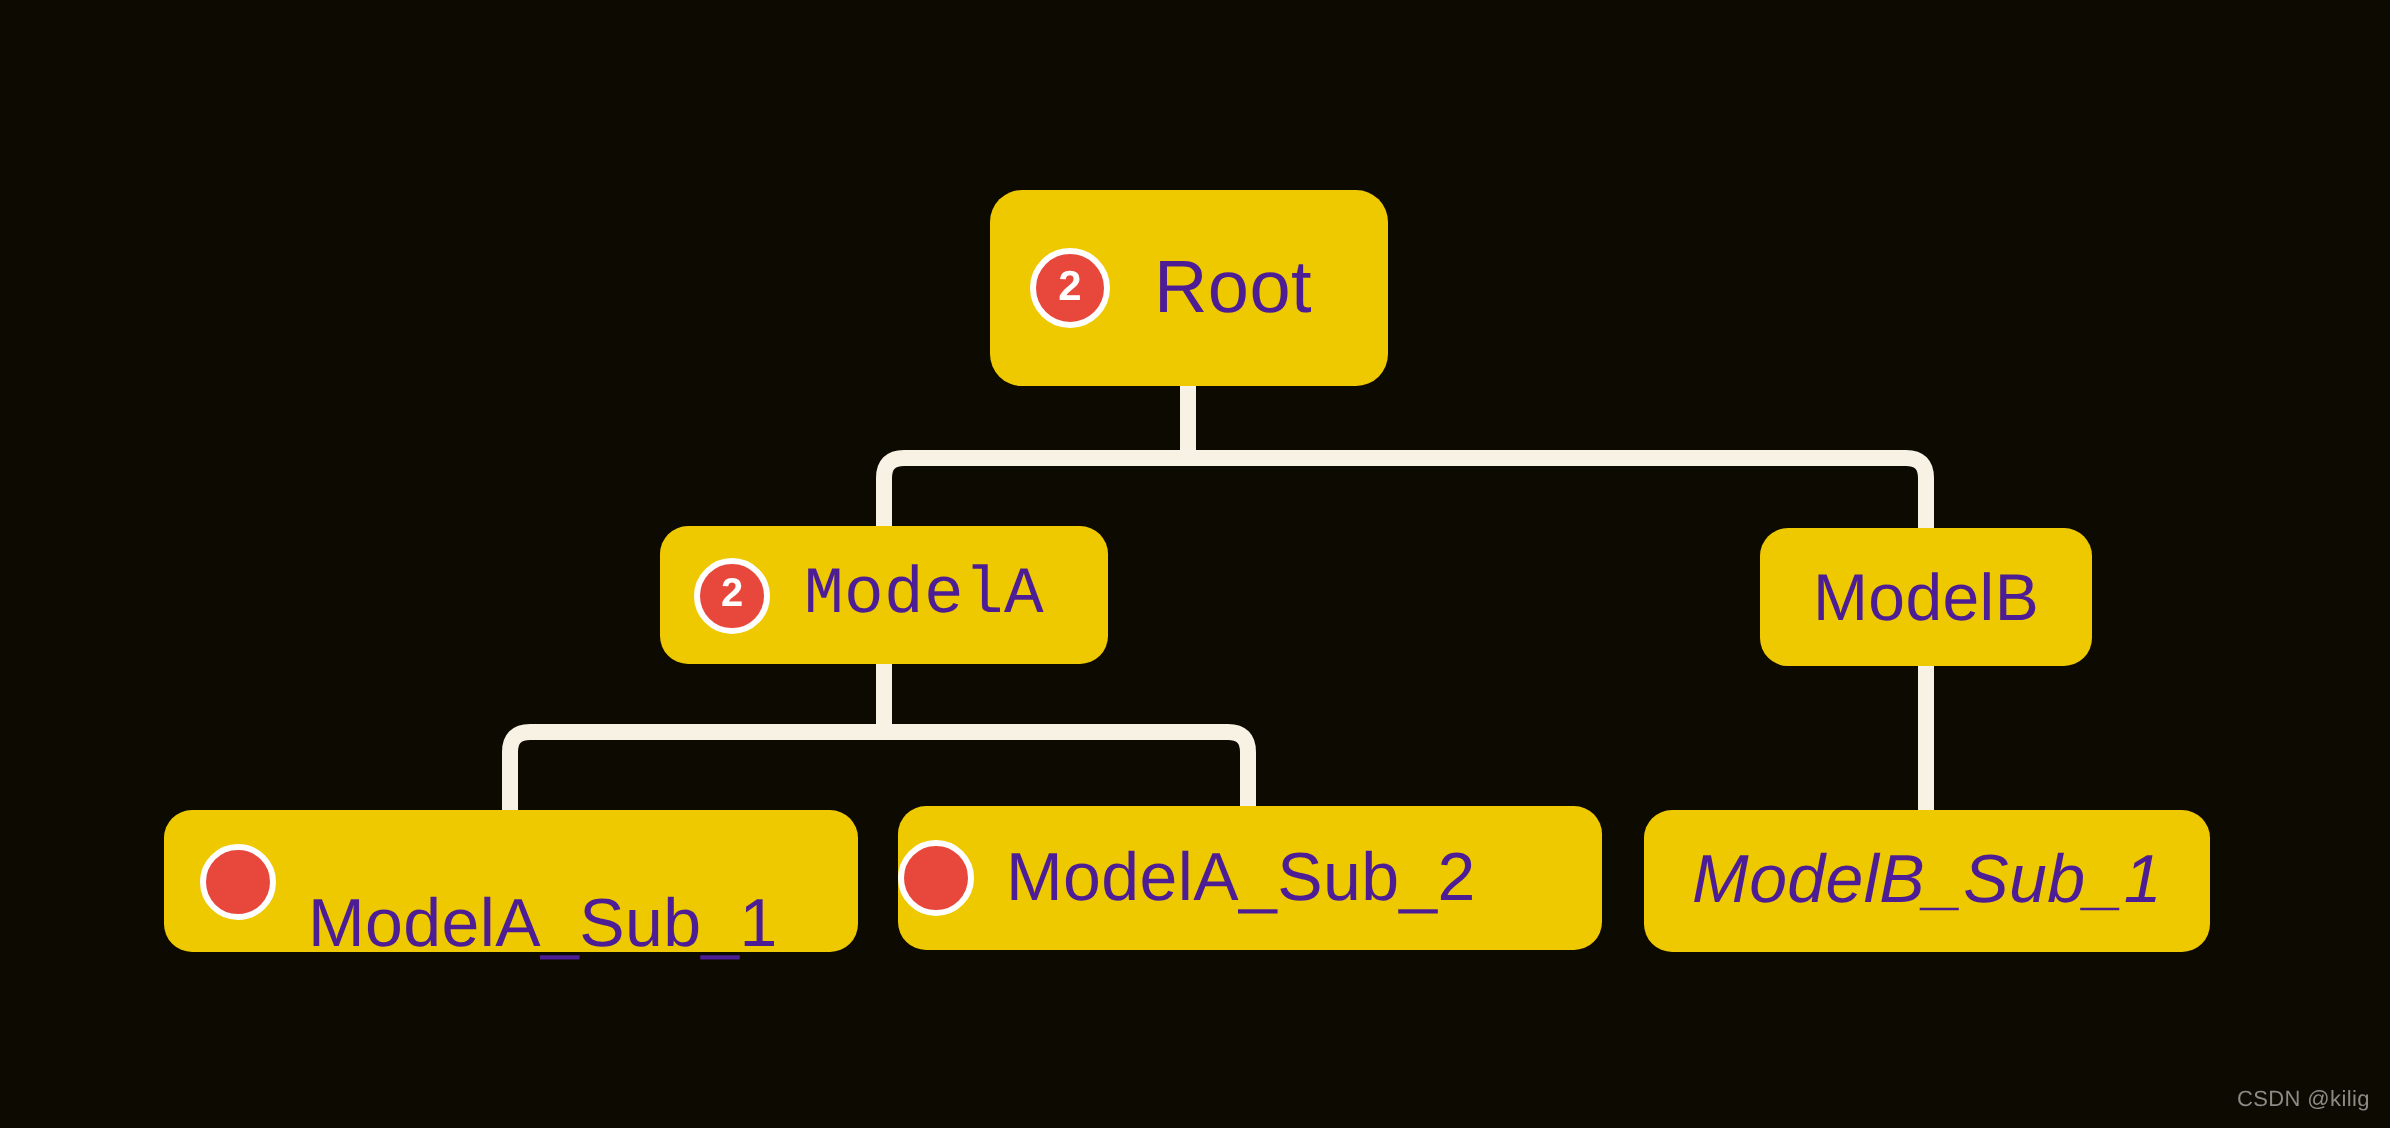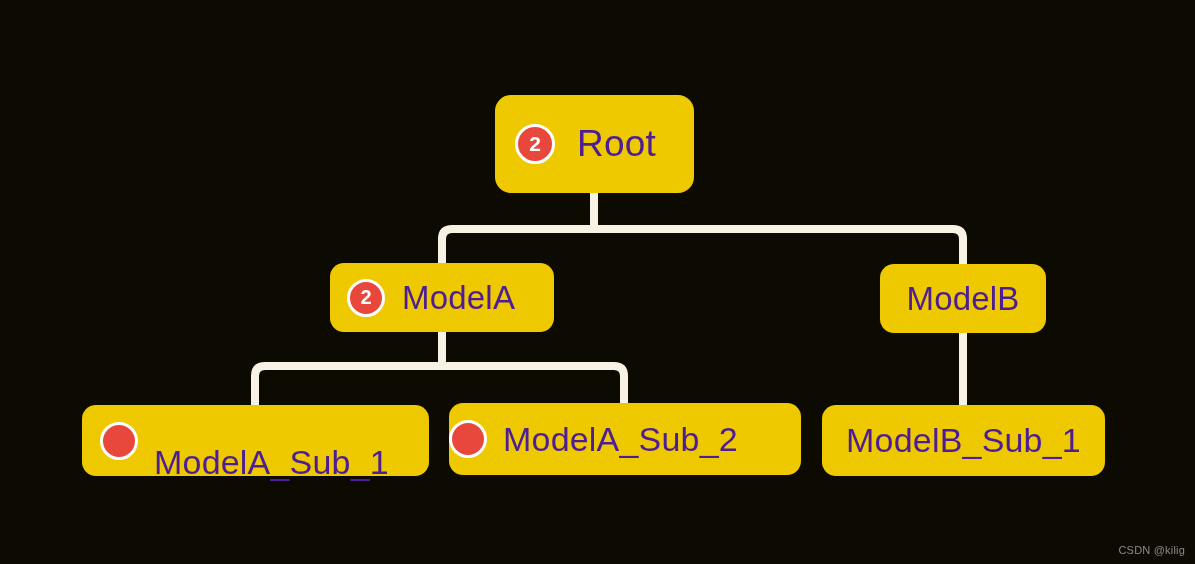--- a/index.html
+++ b/index.html
@@ -69,21 +69,21 @@
   #node-root .badge { width: 40px; height: 40px; font-size: 21px; margin-right: 22px; }
 
   
   #node-modela {
     left: 330px;
     top: 263px;
     width: 224px;
     height: 69px;
     padding-left: 17px;
   }
-  #node-modela .node-label { font-size: 33px; }
+  #node-modela .node-label { font-size: 33px; font-family: Liberation Mono, monospace; }
   #node-modela .badge { width: 38px; height: 38px; font-size: 20px; margin-right: 17px; }
 
   #node-modelb {
     left: 880px;
     top: 264px;
     width: 166px;
     height: 69px;
     justify-content: center;
   }
   #node-modelb .node-label { font-size: 33px; }
@@ -109,21 +109,21 @@
   #node-modela-sub-2 .node-label { font-size: 34px; }
   #node-modela-sub-2 .badge { width: 38px; height: 38px; margin-right: 16px; }
 
   #node-modelb-sub-1 {
     left: 822px;
     top: 405px;
     width: 283px;
     height: 71px;
     justify-content: center;
   }
-  #node-modelb-sub-1 .node-label { font-size: 34px; }
+  #node-modelb-sub-1 .node-label { font-size: 34px; font-style: italic; }
 
   #watermark {
     position: absolute;
     right: 10px;
     bottom: 8px;
     color: #8A8A86;
     font-size: 11px;
     font-family: "Liberation Sans", sans-serif;
     letter-spacing: 0.2px;
     z-index: 5;

